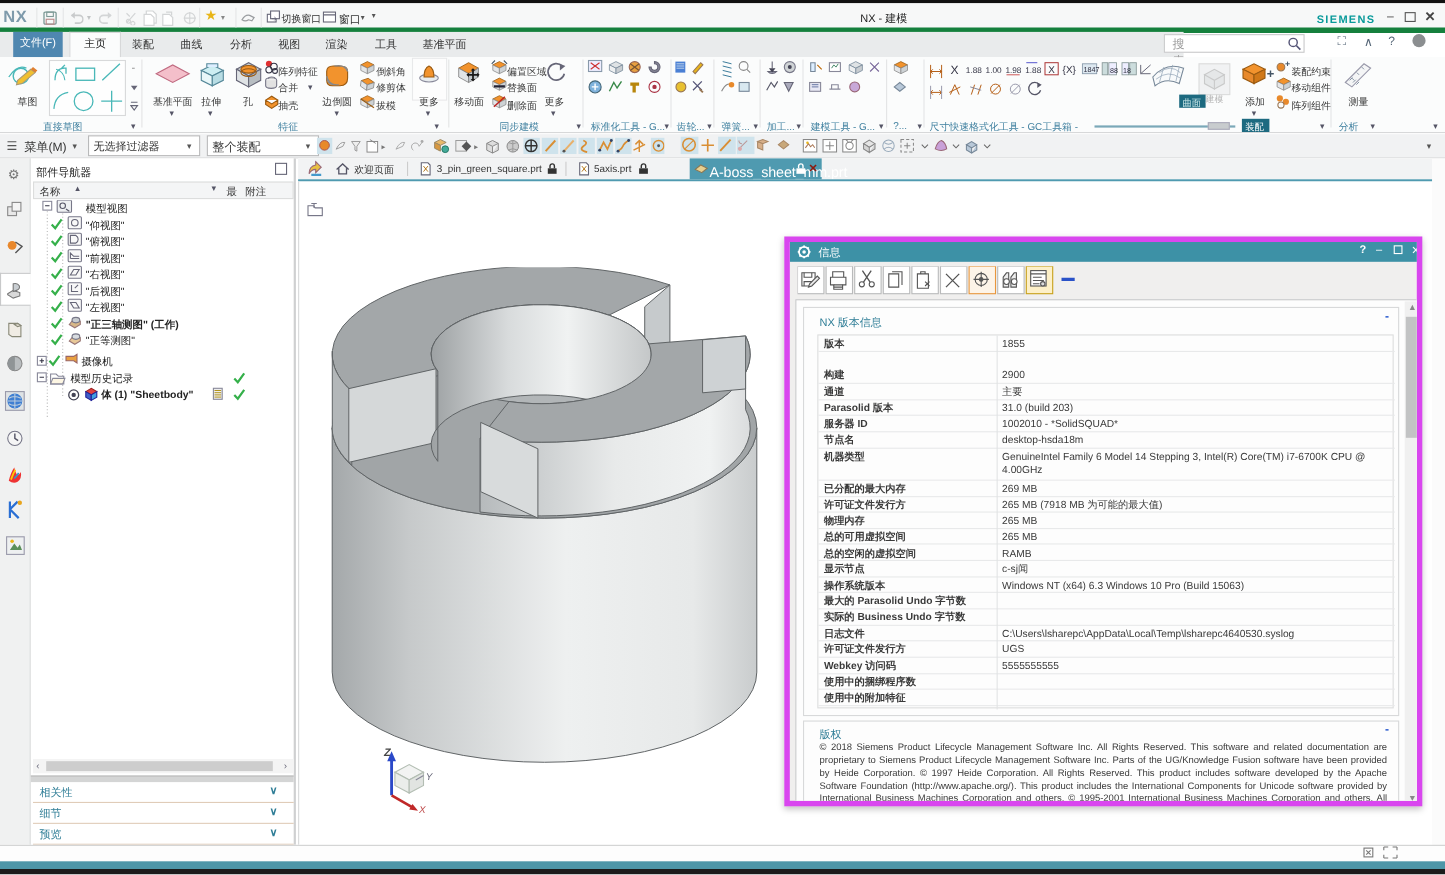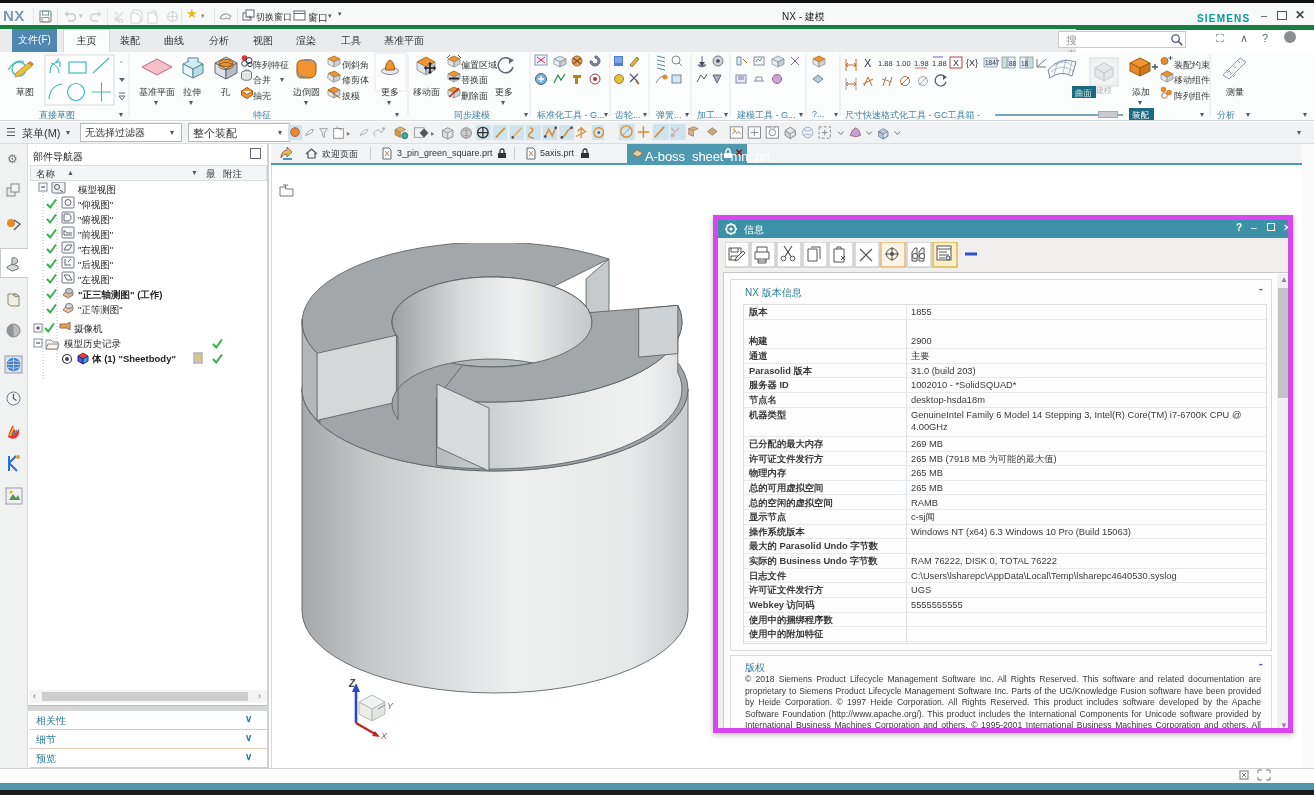--- a/index.html
+++ b/index.html
@@ -1057,21 +1057,20 @@
           </div>
 <div class="irow" style="top:219.8px;height:14.7px">
             <span class="ilab">操作系统版本</span>
             <span class="ival">Windows NT (x64) 6.3 Windows 10 Pro (Build 15063)</span>
           </div>
 <div class="irow" style="top:234.4px;height:14.7px">
             <span class="ilab">最大的 Parasolid Undo 字节数</span>
           </div>
 <div class="irow" style="top:249.1px;height:14.7px">
             <span class="ilab">实际的 Business Undo 字节数</span>
-            <span class="ival">RAM 76222, DISK 0, TOTAL 76222</span>
           </div>
 <div class="irow" style="top:263.7px;height:14.7px">
             <span class="ilab">日志文件</span>
             <span class="ival">C:\Users\lsharepc\AppData\Local\Temp\lsharepc4640530.syslog</span>
           </div>
 <div class="irow" style="top:278.4px;height:14.7px">
             <span class="ilab">许可证文件发行方</span>
             <span class="ival">UGS</span>
           </div>
 <div class="irow" style="top:293.0px;height:14.7px">

